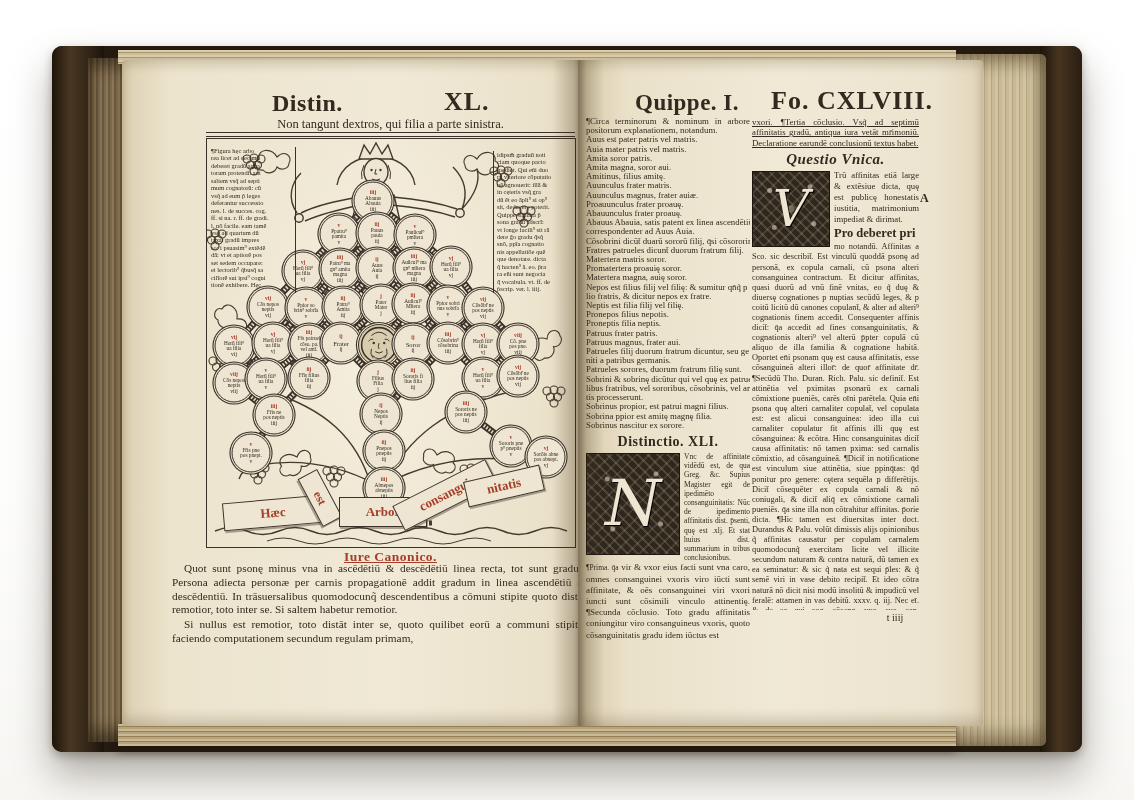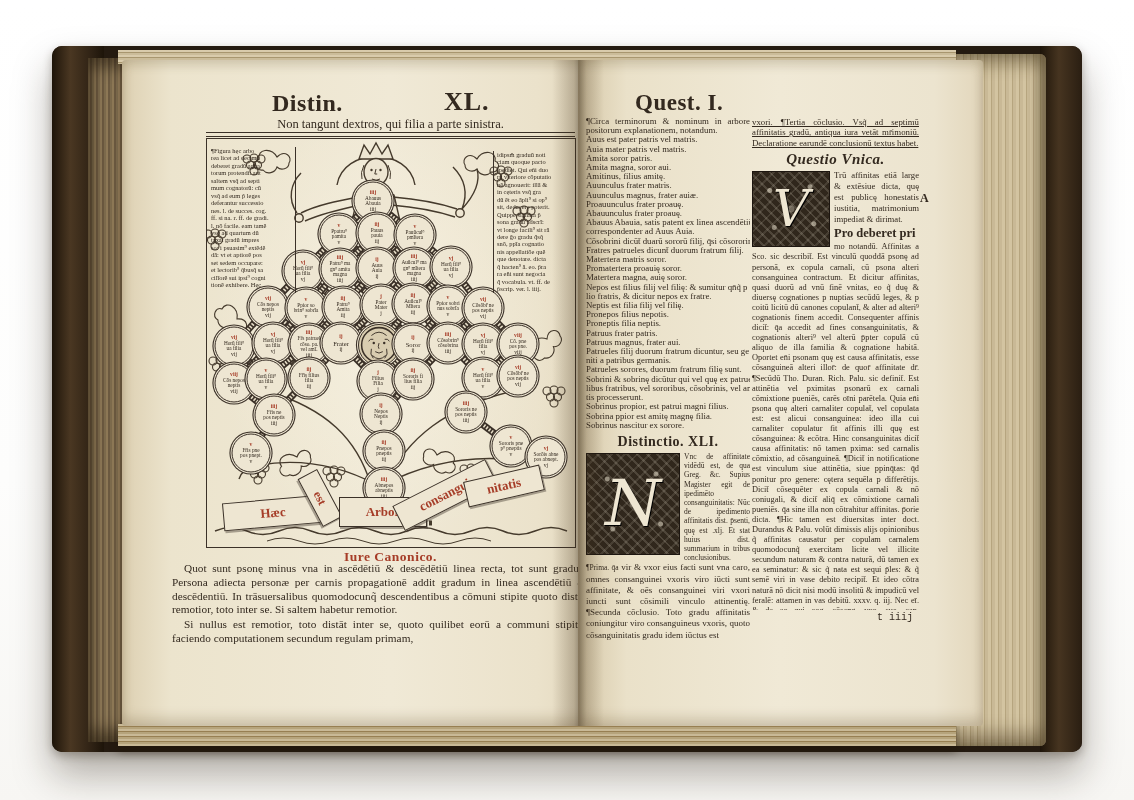--- a/index.html
+++ b/index.html
@@ -79,21 +79,21 @@
   .node .dgt{font-size:5.6px;line-height:5.8px;color:#a63d28;font-weight:700;}
   .node .nm{font-size:5.3px;line-height:5.5px;white-space:pre-line;}
   .node .nm.big{font-size:6.6px;line-height:7px;}
   .node .dgb{font-size:5.6px;line-height:5.9px;}
   .node.face{width:40px;height:40px;padding:0;background:#d9cdb0;}
   svg.layer{position:absolute;left:0;top:0;z-index:1;}
   svg#edgesvg{z-index:3;}
   .rib{position:absolute;background:#eee6d2;border:1.2px solid #3b3128;z-index:6;
       display:flex;align-items:center;justify-content:center;color:#a63d28;
       font-size:13px;font-weight:700;box-shadow:1px 2px 0 rgba(59,49,40,.4);}
-  .caption{font-size:13.5px;font-weight:700;text-align:center;letter-spacing:.5px;}
+  .caption{font-size:13.5px;font-weight:700;text-align:center;letter-spacing:.5px;text-decoration:underline;}
 </style>
 </head>
 <body>
 
 <div id="canvas">
   <div class="abs backdrop"></div>
   <div class="abs cover-left"></div>
   <div class="abs cover-right"></div>
   <div class="abs edge-left"></div>
   <div class="abs edge-right"></div>
@@ -616,21 +616,22 @@
     </div>
 
     <div class="abs caption red" style="left:84px;top:489px;width:369px;">Iure Canonico.</div>
     <div class="abs paras" style="left:50px;top:502px;">
       <p>Quot sunt psonę minus vna in ascēdētiū &amp; descēdētiū linea recta, tot sunt gradus. Persona adiecta personæ per carnis propagationē addit gradum in linea ascendētiū &amp; descēdentiū. In trāsuersalibus quomodocunq̃ descendentibus a cōmuni stipite quoto distat remotior, toto inter se. Si saltem habetur remotior.</p>
       <p>Si nullus est remotior, toto distāt inter se, quoto quilibet eorū a communi stipite, faciendo computationem secundum regulam primam,</p>
     </div>
   </div>
 
   <div class="abs page page-right">
-    <div class="abs gothic" style="left:57px;top:30px;font-size:23px;">Quest. I.</div>
+    <div class="abs gothic" style="left:57px;top:30px;font-size:23px;">Quippe. I.</div>
+    <div class="abs gothic h-folio" style="left:193px;top:26px;">Fo. CXLVIII.</div>
 
     <div class="abs col" style="left:8px;top:57px;width:164px;">
       <div style="text-align:justify;">¶Circa terminorum &amp; nominum in arbore positorum explanationem, notandum.</div>
       <div id="terms">
           <div class="termline">Auus est pater patris vel matris.</div>
           <div class="termline">Auia mater patris vel matris.</div>
           <div class="termline">Amita soror patris.</div>
           <div class="termline">Amita magna, soror aui.</div>
           <div class="termline">Amitinus, filius amitę.</div>
           <div class="termline">Auunculus frater matris.</div>
@@ -678,17 +679,17 @@
         <div class="initial-block" id="vblock">
           <span>V</span>
         </div>
         <span class="vside">Trū affinitas etiā large &amp; extēsiue dicta, quę est publicę honestatis iustitia, matrimonium impediat &amp; dirimat.</span>
         <div class="subhead">Pro deberet pri</div>
         <span>mo notandū. Affinitas a Sco. sic describit̄. Est vinculū quoddā psonę ad personā, ex copula carnali, cū psona alteri consanguinea contractum. Et dicitur affinitas, quasi duorū ad vnū finē vnitas, eo q̃ duę &amp; diuersę cognationes p nuptias secūdū leges, &amp; p coitū licitū dū canones copulant̄, &amp; alter ad alteri⁹ cognationis finem accedit. Consequenter affinis dicit̄: q̄a accedit ad fines consanguinitatis, &amp; cognationis alteri⁹ vel alterū p̄pter copulā cū aliquo de illa familia &amp; cognatione habitā. Oportet en̄i psonam quę est causa affinitatis, esse cōsanguineā alteri illor̄: de quor̄ affinitate dr̄. ¶Secūdū Tho. Duran. Rich. Palu. sic definit̄. Est attinētia vel pximitas psonarū ex carnali cōmixtione pueniēs, carēs oīni parētela. Quia en̄i psona quę alteri carnaliter copulat̄, vel copulata est: est alicui consanguinea: ideo illa cui carnaliter copulatur fit affinis illi quę est cōsanguinea: &amp; ecōtra. Hinc consanguinitas dicit̄ causa affinitatis: nō tamen pxima: sed carnalis cōmixtio, ad cōsanguineā. ¶Dicit̄ in notificatione est vinculum siue attinētia, siue ppinq̄tas: q̄d ponitur pro genere: cętera sequēla p differētijs. Dicit̄ cōsequēter ex copula carnali &amp; nō coniugali, &amp; dicit̄ aliq̄ ex cōmixtione carnali pueniēs. q̄a sine illa non cōtrahitur affinitas. p̄orie dicta. ¶Hic tamen est diuersitas inter doct. Durandus &amp; Palu. volūt dimissis alijs opinionibus q̃ affinitas causatur per copulam carnalem quomodocunq̃ exercitam licite vel illicite secundum naturam &amp; contra naturā, dū tamen ex ea seminatur: &amp; sic q̃ nata est sequi p̄les: &amp; q̃ semē viri in vase debito recipit̄. Et ideo cōtra naturā nō dicit nisi modū insolitū &amp; impudicū vel feralē: attamen in vas debitū. xxxv. q. iij. Nec eī. &amp; de eo qui cog. cōsang. vxo. suę. cap. Discretionem. &amp; cap. Tuę fraternitatis. Vnde quantūcūq̃ vir inuadat vel frangat claustra pudoris: si semen non immittitur a viro i vas debitū, nō cōtrahit̄ affinitas. Nec obstat ca. Iuuenis. de spōs. q̄a illud est rōne certi p̄pter spōsalia, q̄ post septenniū ille approbauit: vel q̄a affectu maritali tētauit q̄d forte nō potuit. Et ita fuit</span>
       </div>
     </div>
 
     <div class="abs marginA" style="left:342px;top:131px;">A</div>
-    <div class="abs sig" style="left:282px;top:552px;width:70px;text-align:center;font-family:Liberation Mono, monospace;">t iiij</div>
+    <div class="abs sig" style="left:282px;top:552px;width:70px;text-align:center;">t iiij</div>
   </div>
 
   <div class="abs gutter"></div>
 </div>
 
 </body></html>

